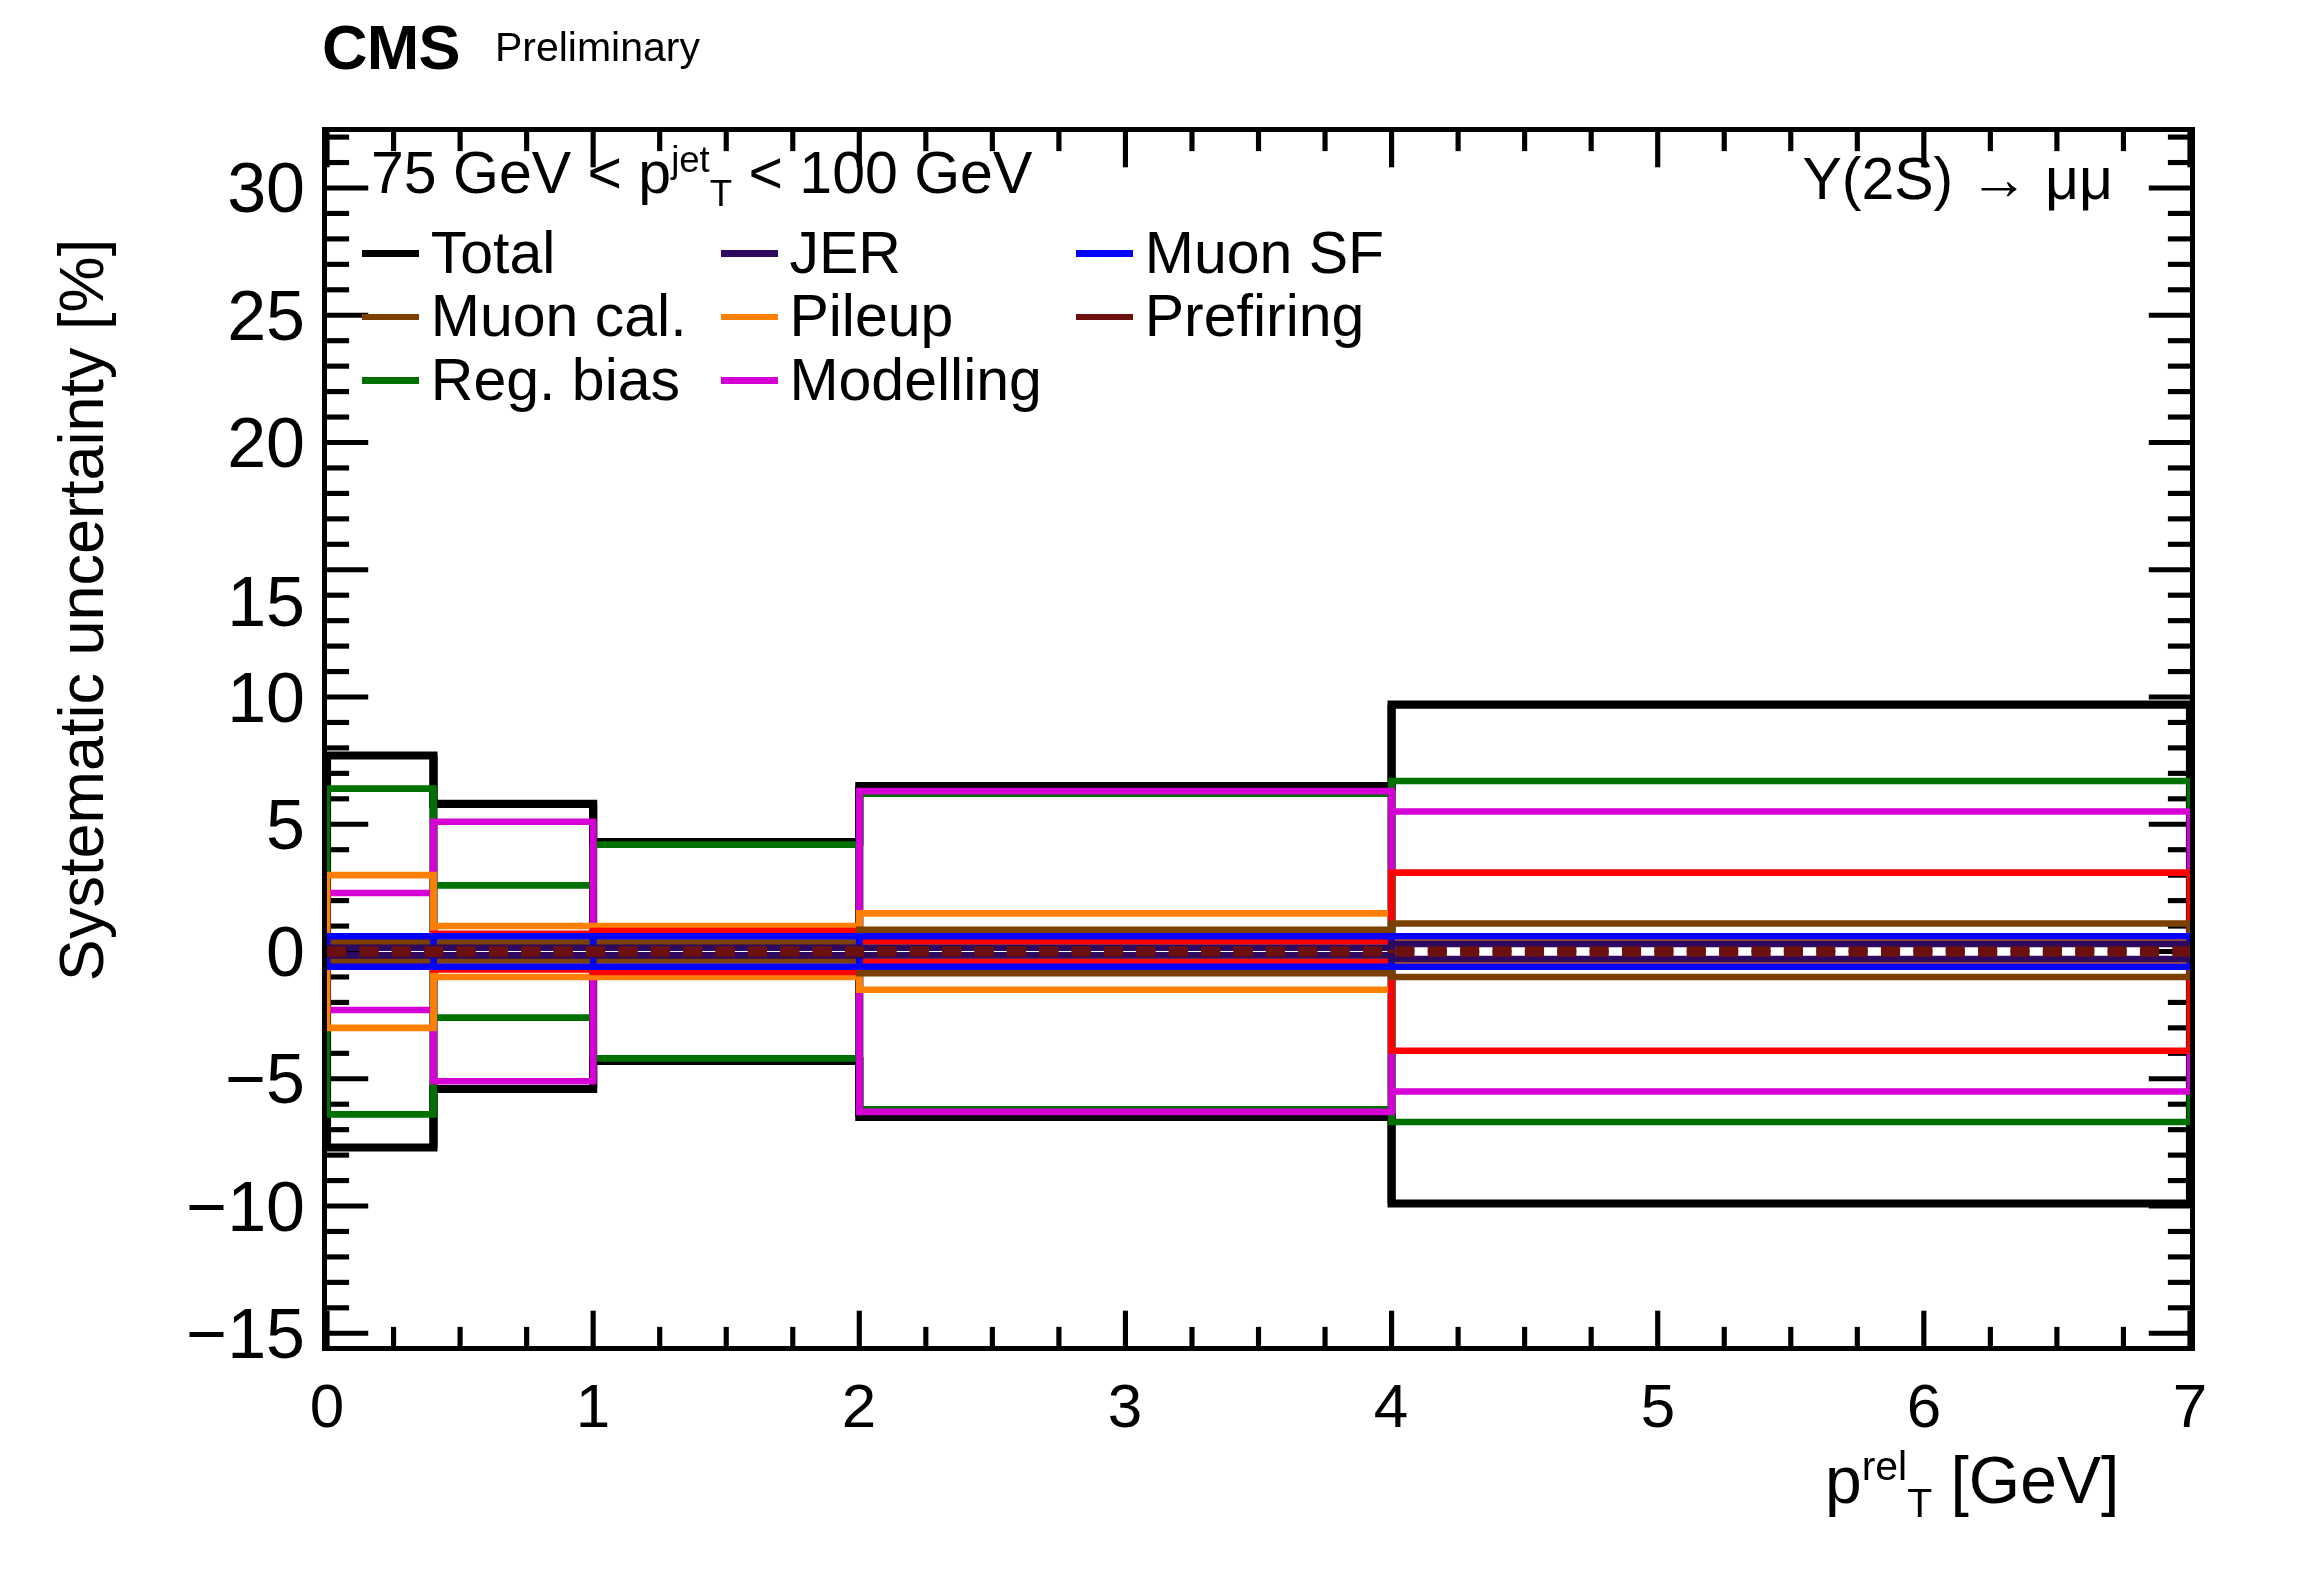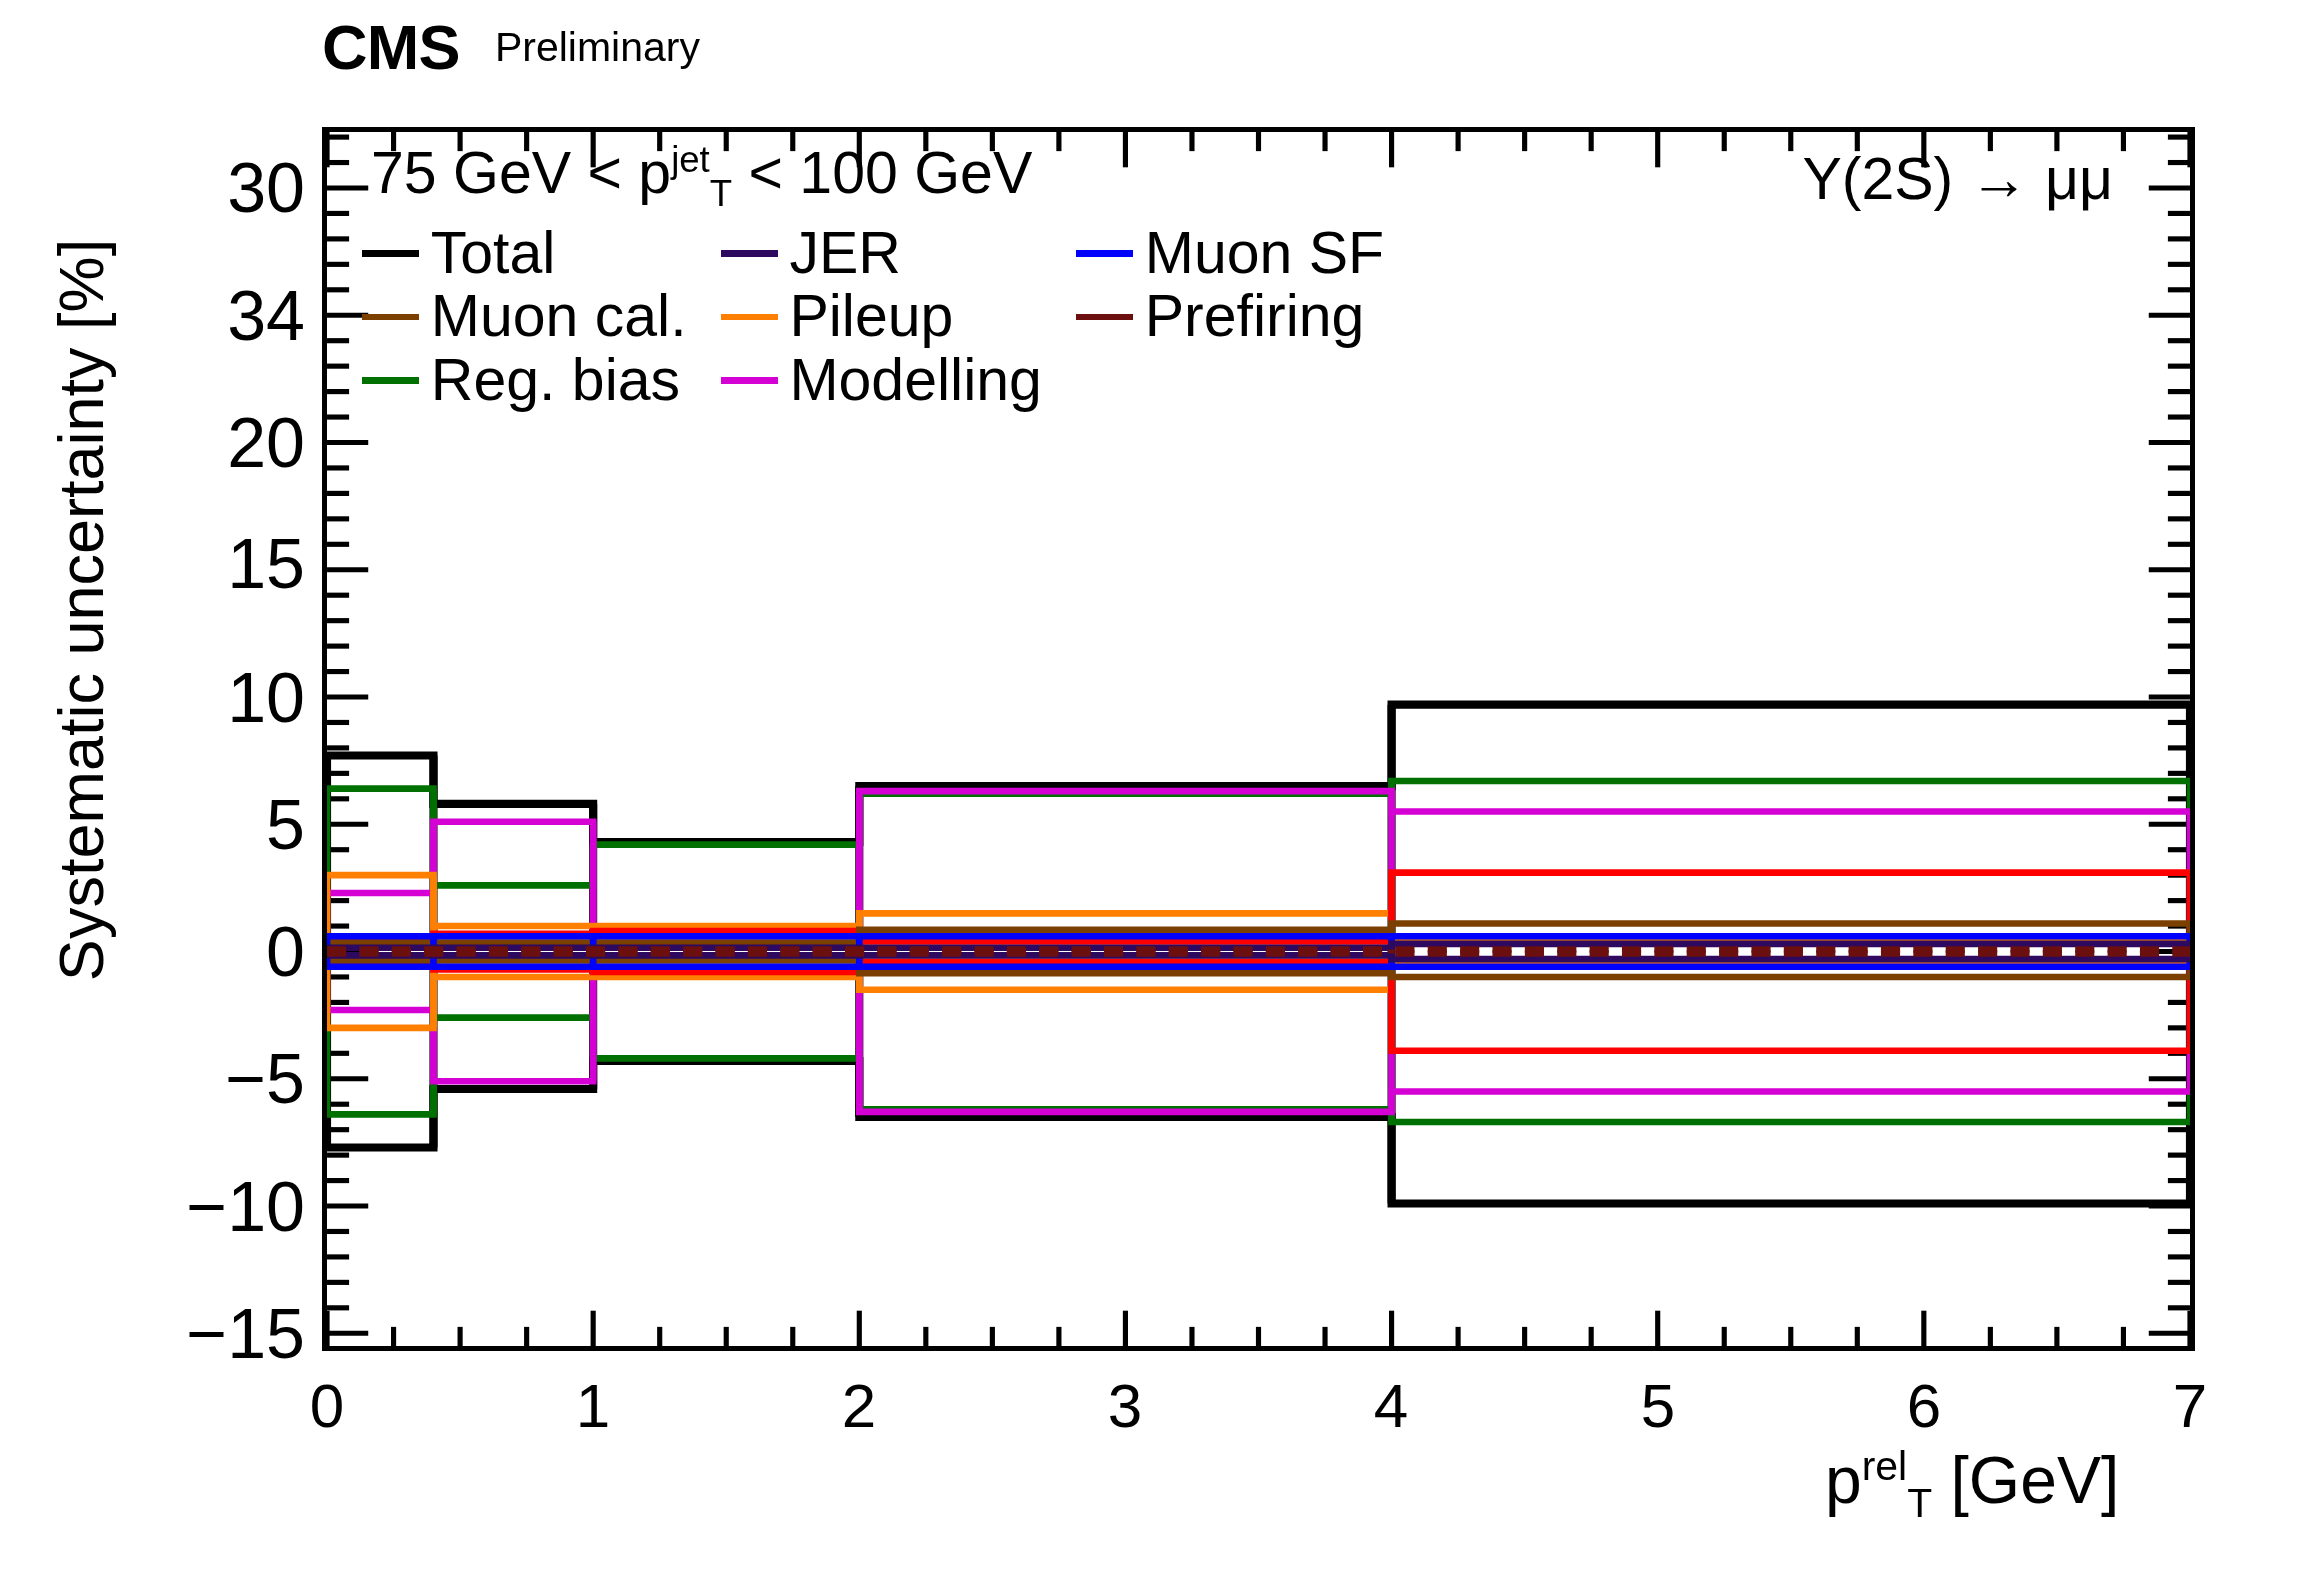--- a/index.html
+++ b/index.html
@@ -53,23 +53,23 @@
 
 <div id="cms-header">
   <span class="cms">CMS</span>
   <span class="prelim">Preliminary</span>
 </div>
 
 <div id="y-axis-title">Systematic uncertainty [%]</div>
 
 <div id="ylabels">
     <div class="ytick" style="top: 188px;">30</div>
-    <div class="ytick" style="top: 316px;">34</div>
+    <div class="ytick" style="top: 316px;">25</div>
     <div class="ytick" style="top: 443px;">20</div>
-    <div class="ytick" style="top: 564px;">15</div>
+    <div class="ytick" style="top: 602px;">15</div>
     <div class="ytick" style="top: 698px;">10</div>
     <div class="ytick" style="top: 825px;">5</div>
     <div class="ytick" style="top: 952px;">0</div>
     <div class="ytick" style="top: 1079px;">−5</div>
     <div class="ytick" style="top: 1207px;">−10</div>
     <div class="ytick" style="top: 1334px;">−15</div>
   </div>
 <div id="xlabels">
     <div class="xtick" style="left: 327px;">0</div>
     <div class="xtick" style="left: 593px;">1</div>

